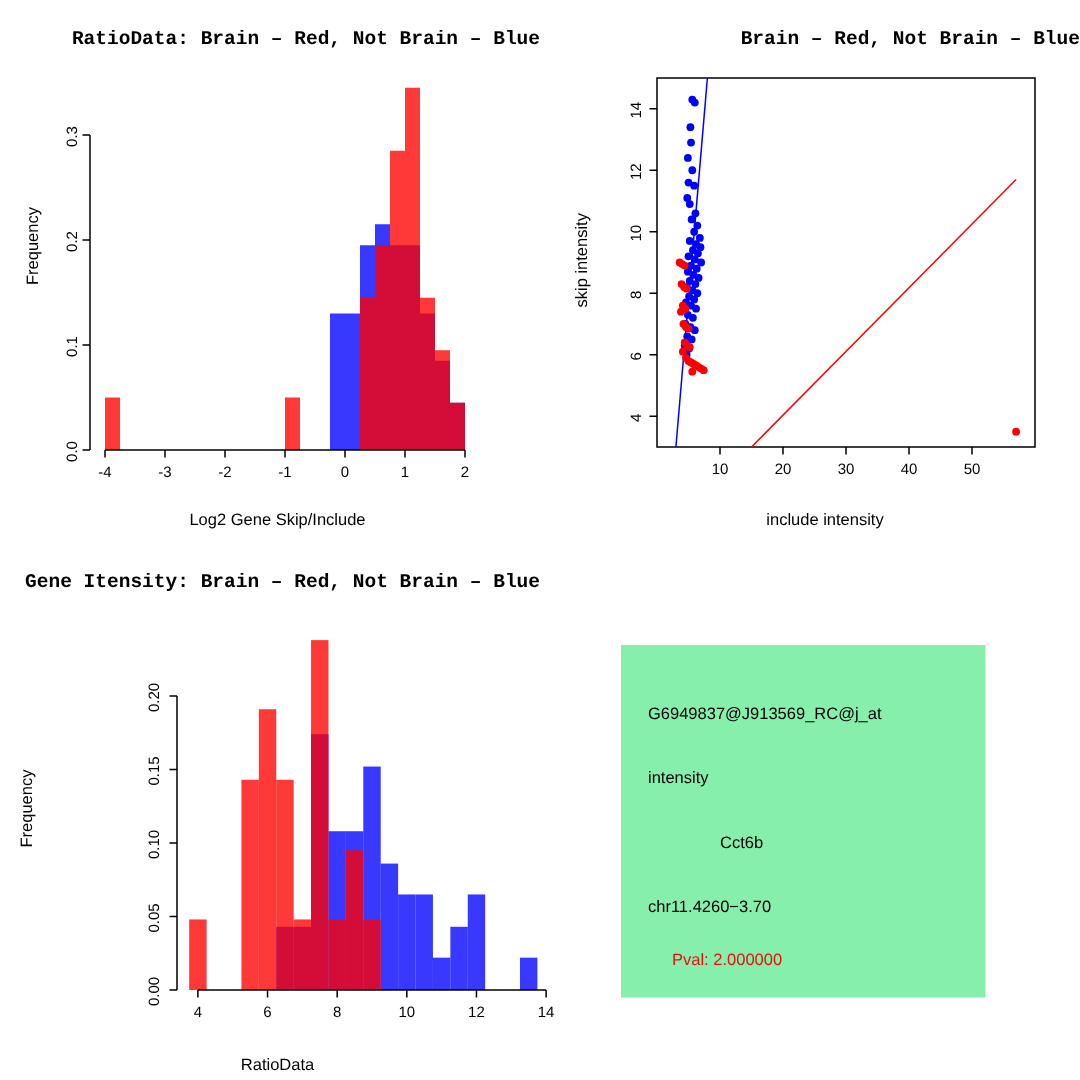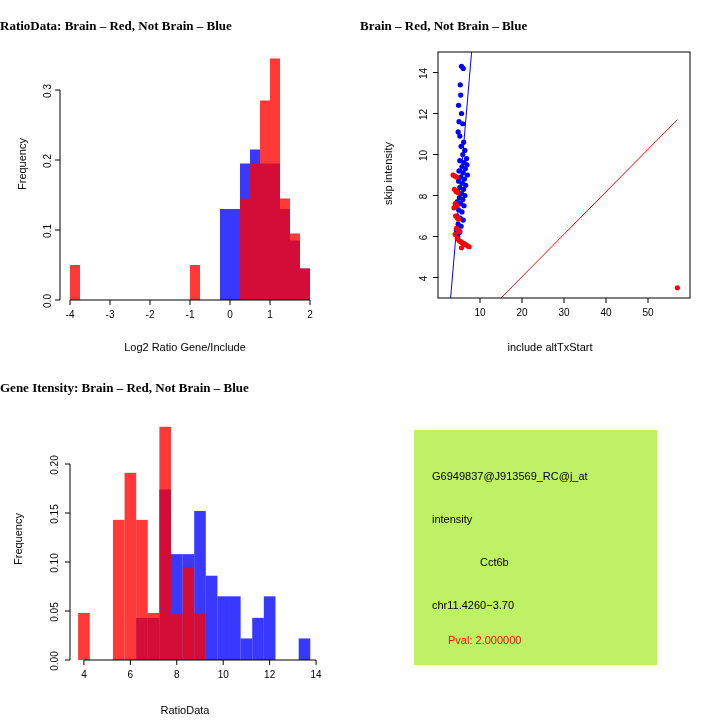--- a/index.html
+++ b/index.html
@@ -6,37 +6,37 @@
   body{
     width:720px;height:720px;
     background:#ffffff;
     font-family:"Liberation Sans", sans-serif;
     color:#000;
     position:relative;
     overflow:hidden;
   }
   .panel{position:absolute;}
   .title{
-    font-size:13px;font-weight:bold;text-align:left;
-    font-family:Liberation Serif, serif;
+    font-size:13px;font-weight:bold;text-align:right;
+    font-family:Liberation Mono, monospace;
   }
   .axis-label{font-size:11px;text-align:center;}
   svg{display:block;}
   .ylab-rot{
     position:absolute;
     font-size:11px;
     transform:rotate(-90deg);
     transform-origin:left top;
     white-space:nowrap;
   }
   
   #info-box{
     position:absolute;
     left:414px;top:430px;width:243px;height:235px;
-    background:#bef264;
+    background:#86efac;
   }
   #info-box .line{
     position:absolute;left:18px;font-size:11px;
     font-family:"Liberation Sans", sans-serif;
     color:#000;
   }
   #info-box .pval{color:#e81010;padding-left:16px;}
 </style>
 </head>
 <body>
@@ -81,21 +81,21 @@
       <line x1="190" y1="300" x2="190" y2="305" stroke="#000"></line>
       <text x="190" y="318" font-size="10" font-family="&quot;Liberation Sans&quot;, sans-serif" fill="#000" text-anchor="middle">-1</text>
       <line x1="230" y1="300" x2="230" y2="305" stroke="#000"></line>
       <text x="230" y="318" font-size="10" font-family="&quot;Liberation Sans&quot;, sans-serif" fill="#000" text-anchor="middle">0</text>
       <line x1="270" y1="300" x2="270" y2="305" stroke="#000"></line>
       <text x="270" y="318" font-size="10" font-family="&quot;Liberation Sans&quot;, sans-serif" fill="#000" text-anchor="middle">1</text>
       <line x1="310" y1="300" x2="310" y2="305" stroke="#000"></line>
       <text x="310" y="318" font-size="10" font-family="&quot;Liberation Sans&quot;, sans-serif" fill="#000" text-anchor="middle">2</text>
     </svg>
   <div class="ylab-rot" style="left:16px;top:190px;">Frequency</div>
-  <div class="axis-label" style="position:absolute;left:40px;top:341px;width:290px;">Log2 Ratio Gene/Include</div>
+  <div class="axis-label" style="position:absolute;left:40px;top:341px;width:290px;">Log2 Gene Skip/Include</div>
 </div>
 
 <div class="panel" id="panel-scatter" style="left:360px;top:0;width:360px;height:360px;">
   <div class="title" style="position:absolute;left:0;top:18px;width:360px;">Brain – Red, Not Brain – Blue</div>
   <svg id="svg-scatter" width="360" height="360">
       <rect x="78" y="52" width="252" height="246" fill="none" stroke="#000"></rect>
       <clipPath id="clip-sc">
         <rect x="78" y="52" width="252" height="246"></rect>
       </clipPath>
       <g clip-path="url(#clip-sc)">
@@ -193,24 +193,24 @@
       <line x1="162" y1="298" x2="162" y2="303" stroke="#000"></line>
       <text x="162" y="316" font-size="10" font-family="&quot;Liberation Sans&quot;, sans-serif" fill="#000" text-anchor="middle">20</text>
       <line x1="204" y1="298" x2="204" y2="303" stroke="#000"></line>
       <text x="204" y="316" font-size="10" font-family="&quot;Liberation Sans&quot;, sans-serif" fill="#000" text-anchor="middle">30</text>
       <line x1="246" y1="298" x2="246" y2="303" stroke="#000"></line>
       <text x="246" y="316" font-size="10" font-family="&quot;Liberation Sans&quot;, sans-serif" fill="#000" text-anchor="middle">40</text>
       <line x1="288" y1="298" x2="288" y2="303" stroke="#000"></line>
       <text x="288" y="316" font-size="10" font-family="&quot;Liberation Sans&quot;, sans-serif" fill="#000" text-anchor="middle">50</text>
     </svg>
   <div class="ylab-rot" style="left:22px;top:205px;">skip intensity</div>
-  <div class="axis-label" style="position:absolute;left:40px;top:341px;width:300px;">include altTxStart</div>
-</div>
-
-<div class="panel" id="panel-gene" style="left:0;top:360px;width:400px;height:360px;">
+  <div class="axis-label" style="position:absolute;left:40px;top:341px;width:300px;">include intensity</div>
+</div>
+
+<div class="panel" id="panel-gene" style="left:0;top:360px;width:400px;height:360px;padding-left:48px;">
   <div class="title" style="position:absolute;left:0;top:20px;width:360px;">Gene Itensity: Brain – Red, Not Brain – Blue</div>
   <svg id="svg-gene" width="400" height="360">
       <rect x="136.16071428571428" y="257.86" width="11.60714285714289" height="42.139999999999986" fill="#0000ff" fill-opacity="0.78"></rect>
       <rect x="147.76785714285717" y="257.86" width="11.607142857142833" height="42.139999999999986" fill="#0000ff" fill-opacity="0.78"></rect>
       <rect x="159.375" y="129.48000000000002" width="11.607142857142861" height="170.51999999999998" fill="#0000ff" fill-opacity="0.78"></rect>
       <rect x="170.98214285714286" y="194.16" width="11.607142857142861" height="105.84" fill="#0000ff" fill-opacity="0.78"></rect>
       <rect x="182.58928571428572" y="194.16" width="11.607142857142861" height="105.84" fill="#0000ff" fill-opacity="0.78"></rect>
       <rect x="194.19642857142858" y="151.04" width="11.607142857142861" height="148.96" fill="#0000ff" fill-opacity="0.78"></rect>
       <rect x="205.80357142857144" y="215.72000000000003" width="11.607142857142833" height="84.27999999999997" fill="#0000ff" fill-opacity="0.78"></rect>
       <rect x="217.41071428571428" y="236.3" width="11.60714285714289" height="63.69999999999999" fill="#0000ff" fill-opacity="0.78"></rect>

